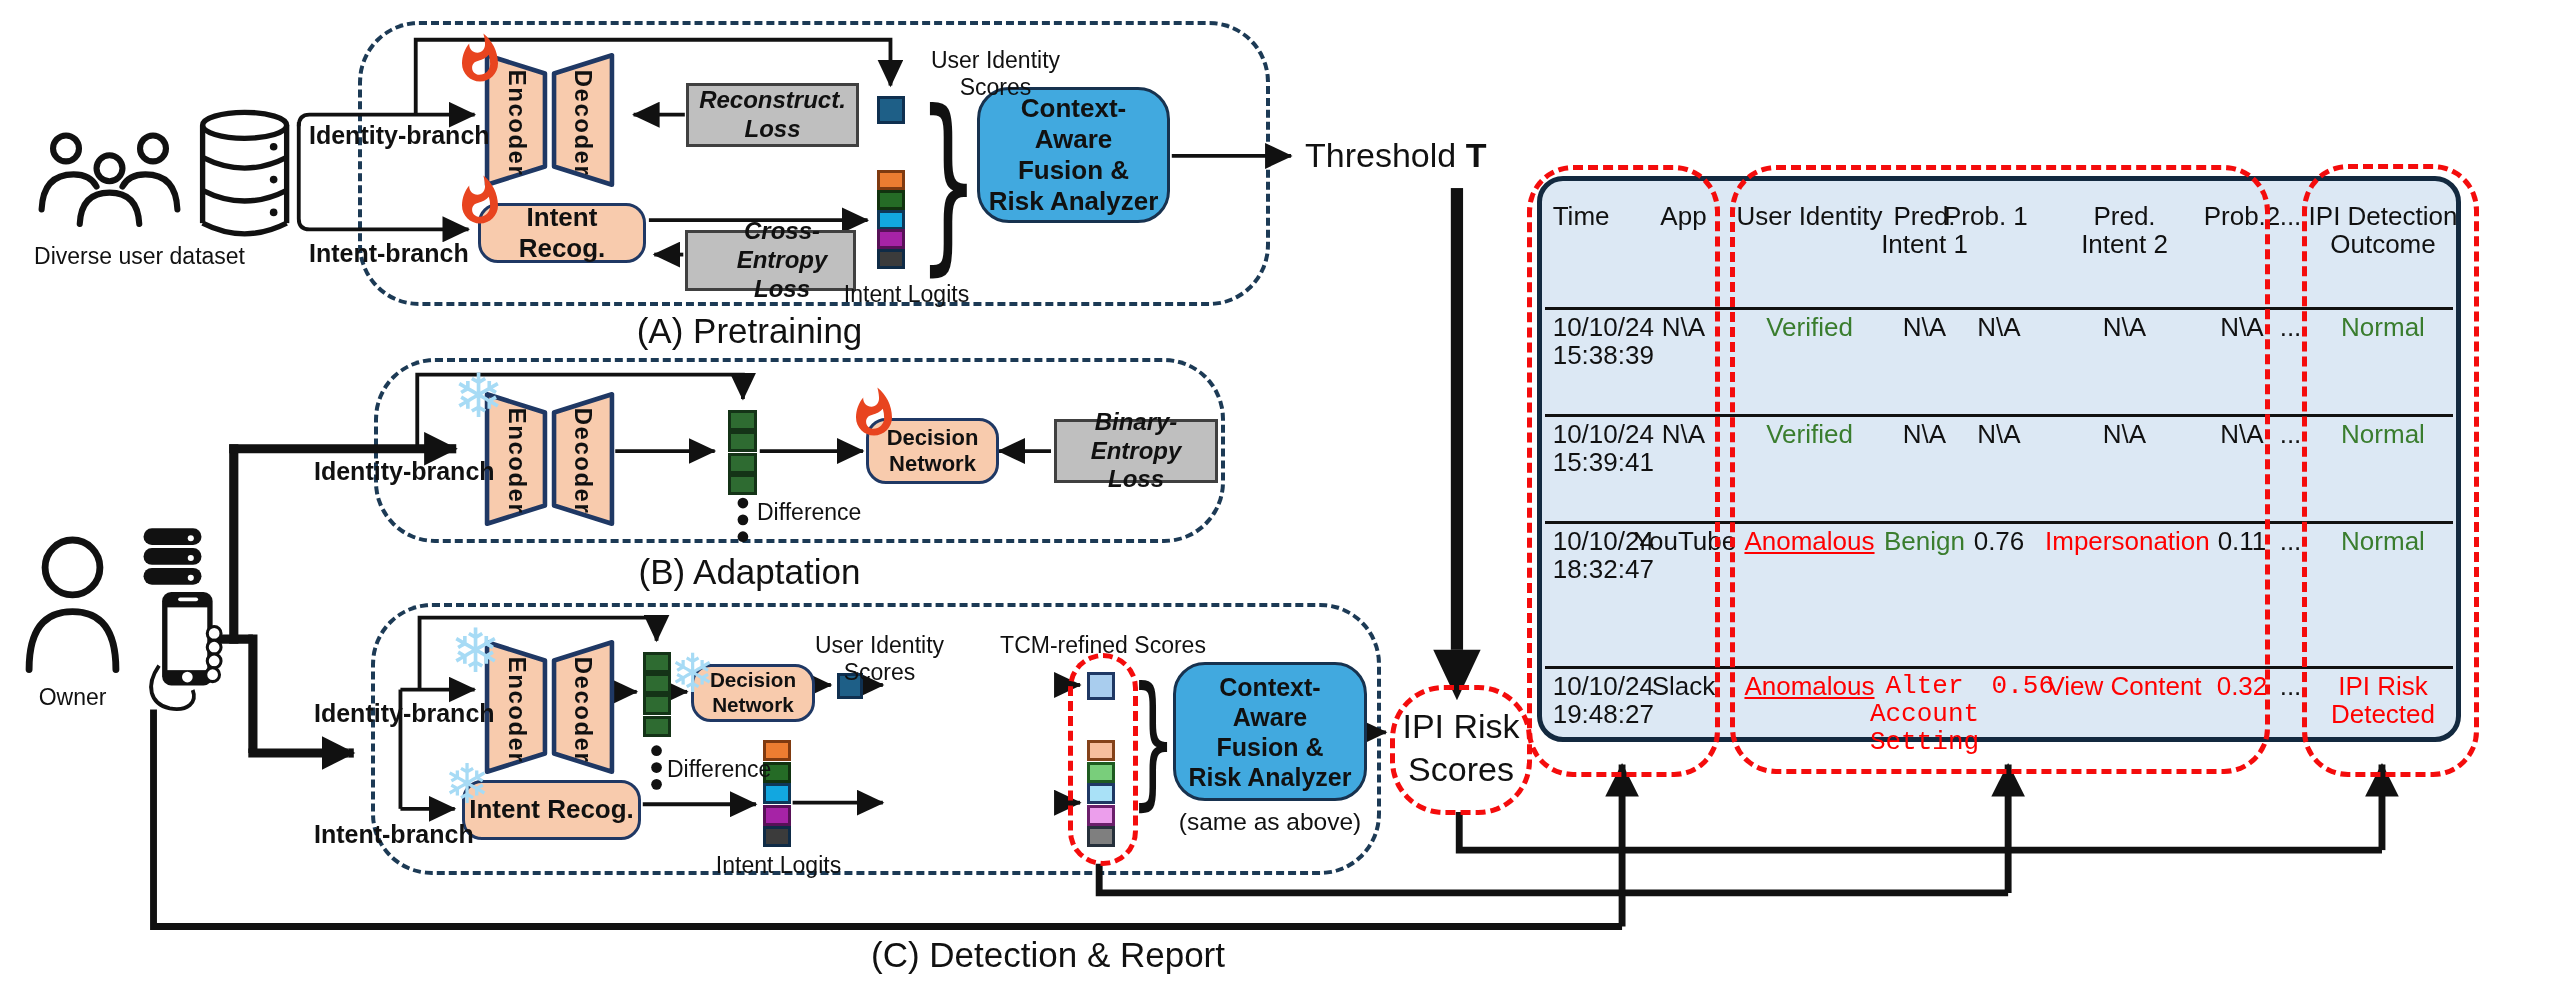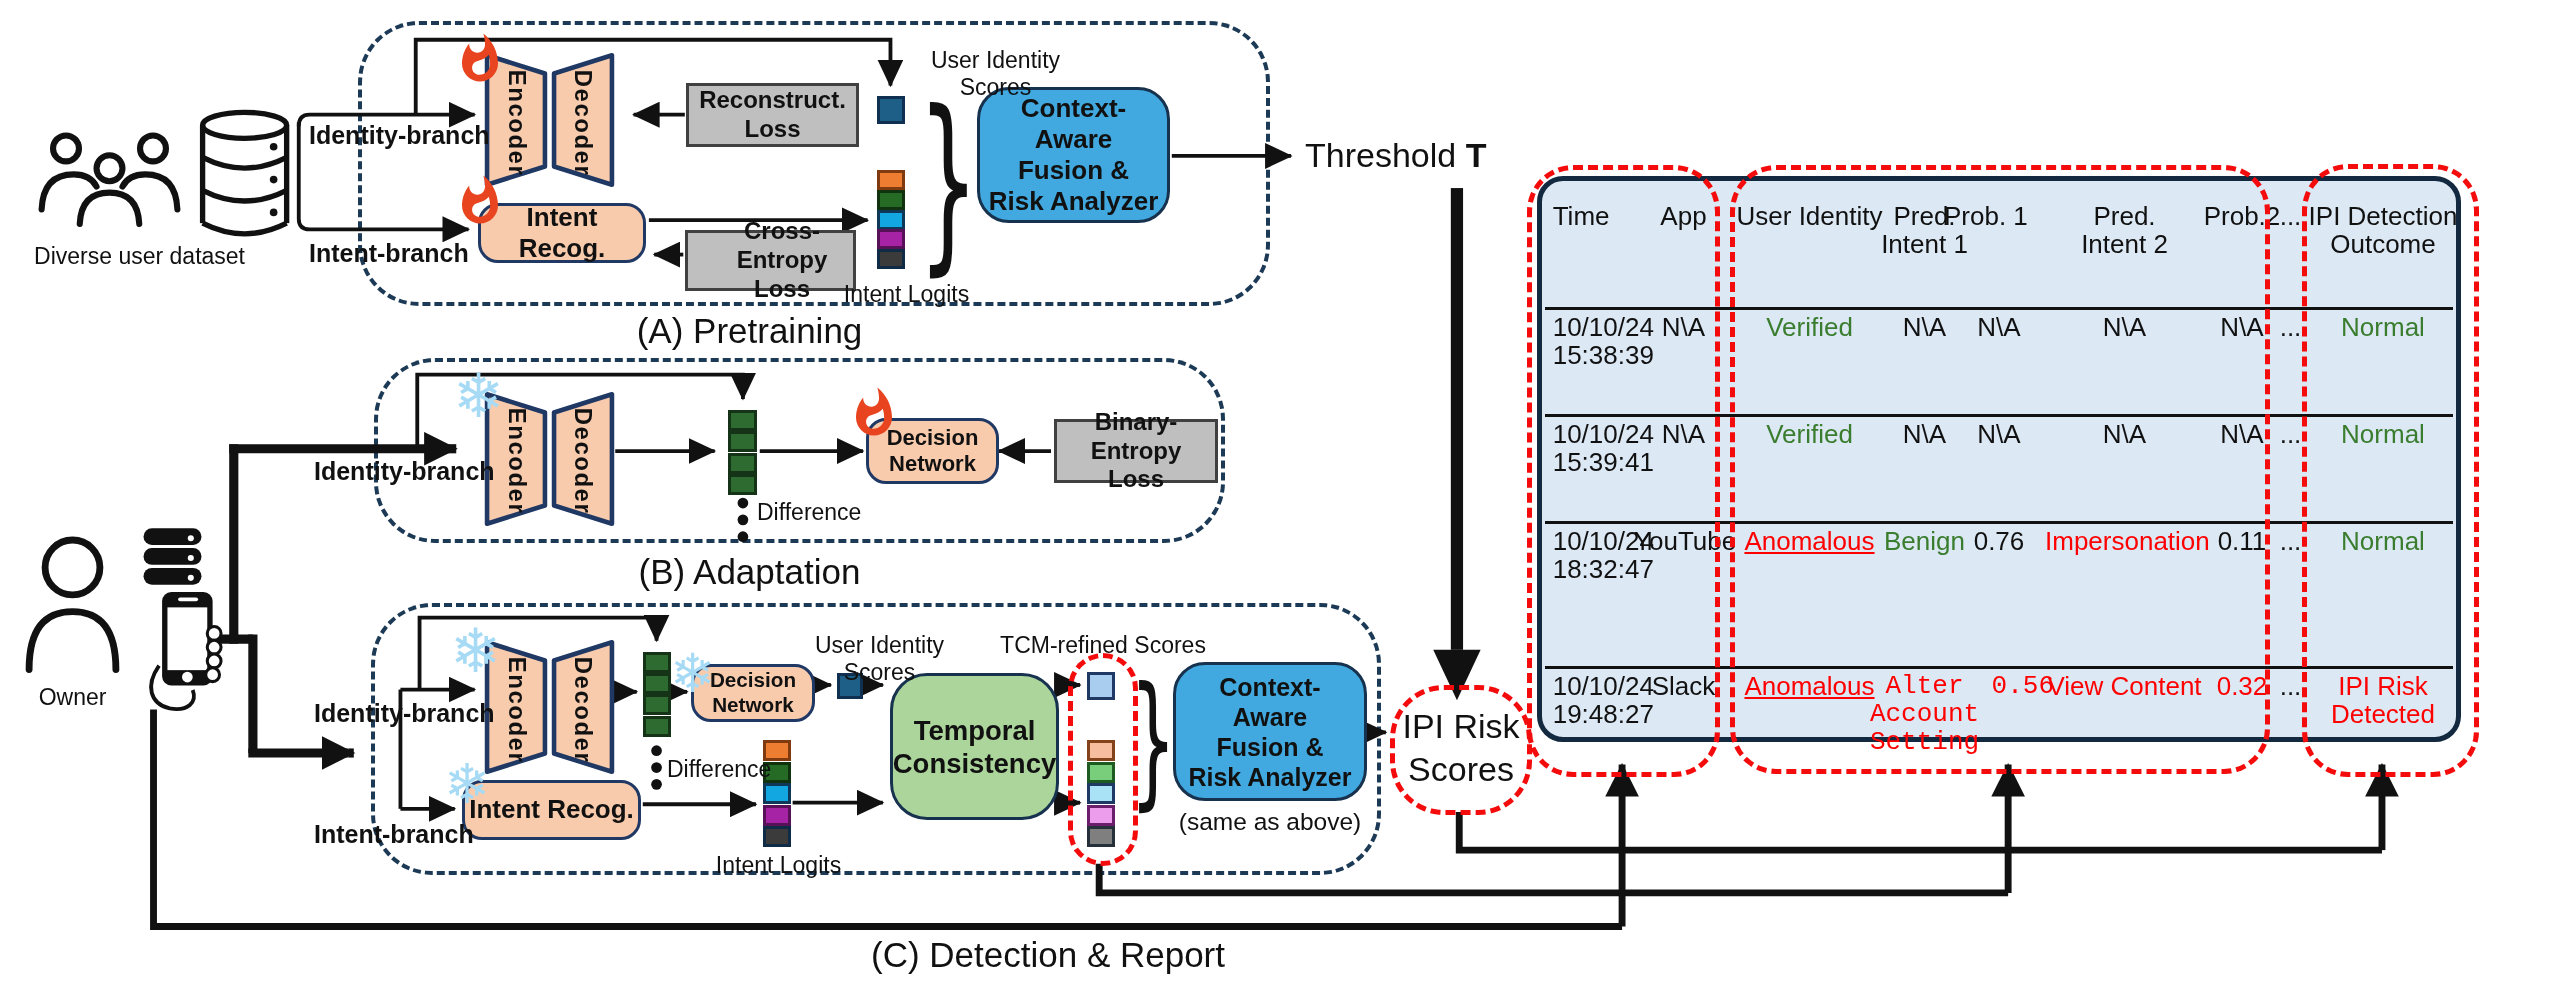--- a/index.html
+++ b/index.html
@@ -3,21 +3,21 @@
 <meta charset="utf-8">
 <style>
   html,body{margin:0;padding:0;background:#fff;}
   #canvas{position:relative;width:2576px;height:990px;background:#fff;overflow:hidden;
           font-family:"Liberation Sans", sans-serif;color:#111;}
   .lbl{position:absolute;font-size:23px;text-align:center;white-space:pre-line;line-height:1.18;}
   .blbl{position:absolute;font-size:25px;font-weight:bold;white-space:nowrap;}
   .cap{position:absolute;font-size:35px;text-align:center;white-space:nowrap;}
   .box{position:absolute;display:flex;align-items:center;justify-content:center;text-align:center;
        white-space:pre-line;font-weight:bold;box-sizing:border-box;line-height:1.2;}
-  .gray{background:#BFBFBF;border:3.1px solid #404040;font-size:24px;}
+  .gray{background:#BFBFBF;border:3.1px solid #404040;font-size:24px;font-style:italic;}
   .peach{background:#F8CBAD;border:3.8px solid #1F3864;border-radius:20px;}
   .blue{background:#41A9DF;border:3.8px solid #17324F;border-radius:32px;font-size:26px;}
   .greenbox{background:#ABD59B;border:3.8px solid #17324F;border-radius:37px;font-size:27.5px;}
   .dashbox{position:absolute;border:4.6px dashed #1C3A55;border-radius:61px;box-sizing:border-box;}
   .redbox{position:absolute;border:5.4px dashed #F40C0C;border-radius:46px;box-sizing:border-box;z-index:7;}
   .sq{position:absolute;box-sizing:border-box;border:3.1px solid #1F3864;}
   .trap{position:absolute;}
   .traplbl{position:absolute;font-weight:bold;font-size:24px;letter-spacing:1.5px;transform:rotate(90deg);transform-origin:center;white-space:nowrap;}
   .snow{position:absolute;font-size:61px;color:#A7DBF5;z-index:6;line-height:1;}
   .fire{position:absolute;z-index:6;}
@@ -269,22 +269,20 @@
   <div class="snow" style="left:444px;top:757px;font-size:55px;">❄</div>
   <div class="box peach z3" style="left:462px;top:780px;width:179px;height:60px;font-size:26px;">Intent Recog.</div>
 
   <div class="sq z3" style="left:763px;top:740px;width:27.5px;height:21.4px;background:#ED7D31;border-color:#7F3A10;"></div>
   <div class="sq z3" style="left:763px;top:762px;width:27.5px;height:21.4px;background:#256B26;border-color:#11320F;"></div>
   <div class="sq z3" style="left:763px;top:783px;width:27.5px;height:21.4px;background:#12A7E0;border-color:#0F3757;"></div>
   <div class="sq z3" style="left:763px;top:805px;width:27.5px;height:21.4px;background:#A623A6;border-color:#571157;"></div>
   <div class="sq z3" style="left:763px;top:826px;width:27.5px;height:21.4px;background:#3B3B3B;border-color:#0F2B46;"></div>
   <div class="lbl z4" style="left:698px;top:852px;width:161px;">Intent Logits</div>
 
-  <div class="box greenbox z3" style="left:890px;top:673px;width:169px;height:147px;">Temporal
-Consistency</div>
 
   <div class="lbl z4" style="left:996px;top:632px;width:214px;">TCM-refined Scores</div>
   <div class="redbox" style="left:1068px;top:653px;width:70px;height:213px;border-radius:35px;"></div>
   <div class="sq z3" style="left:1087px;top:672px;width:27.5px;height:27.5px;background:#A9CDEE;border-color:#1F3864;"></div>
   <div class="sq z3" style="left:1087px;top:740px;width:27.5px;height:21.4px;background:#F6BE9E;border-color:#84421A;"></div>
   <div class="sq z3" style="left:1087px;top:762px;width:27.5px;height:21.4px;background:#79CE7B;border-color:#1E5B20;"></div>
   <div class="sq z3" style="left:1087px;top:783px;width:27.5px;height:21.4px;background:#A9E1F7;border-color:#1F3864;"></div>
   <div class="sq z3" style="left:1087px;top:805px;width:27.5px;height:21.4px;background:#EC9EEC;border-color:#6B1F6B;"></div>
   <div class="sq z3" style="left:1087px;top:826px;width:27.5px;height:21.4px;background:#7F7F7F;border-color:#26303B;"></div>
 

